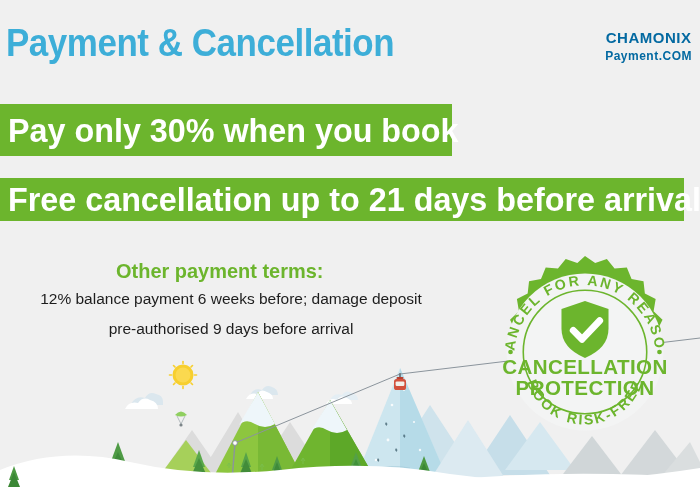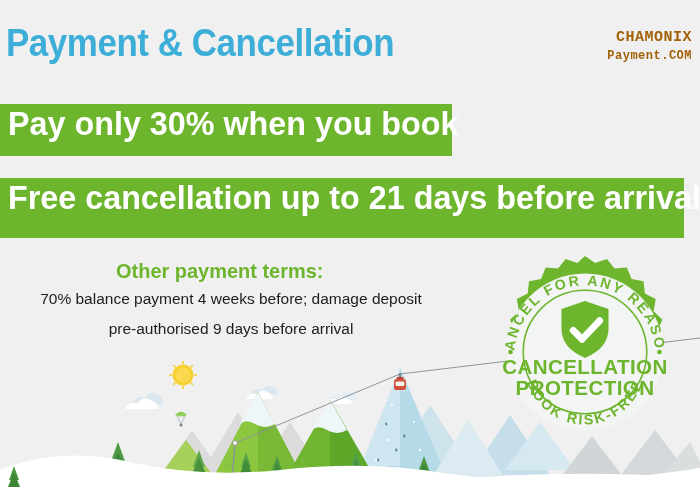--- a/index.html
+++ b/index.html
@@ -47,23 +47,23 @@
     transform: scaleX(0.92);
     transform-origin: left center;
     white-space: nowrap;
   }
 
   #logo {
     position: absolute;
     right: 8px;
     top: 28px;
     z-index: 5;
-    text-align: right;
-    color: #a16207;
-    font-family: Liberation Mono, monospace;
+    text-align: center;
+    color: #0369a1;
+    font-family: Liberation Sans, sans-serif;
     font-weight: bold;
     line-height: 19px;
     white-space: nowrap;
   }
   #logo .logo-line {
     display: block;
     font-size: 15px;
     letter-spacing: 0.5px;
   }
   #logo .sm { font-size: 12px; }
@@ -71,35 +71,36 @@
   
   .banner {
     position: absolute;
     z-index: 5;
     background: #6cb52d;
     color: #ffffff;
     font-family: "Liberation Sans Narrow", "Liberation Sans", sans-serif;
     font-weight: bold;
     white-space: nowrap;
     display: flex;
+    align-items: center;
     box-sizing: border-box;
   }
   #banner-1 {
     left: 0;
     top: 104px;
     width: 452px;
     height: 52px;
     font-size: 34px;
     padding-left: 8px;
   }
   #banner-2 {
     left: 0;
     top: 178px;
     width: 684px;
-    height: 60px;
+    height: 43px;
     font-size: 34px;
     padding-left: 8px;
   }
   .banner span {
     display: inline-block;
     transform: scaleX(0.95);
     transform-origin: left center;
   }
 
   
@@ -328,21 +329,21 @@
 
   <div class="banner" id="banner-1">
     <span>Pay only 30% when you book</span>
   </div>
   <div class="banner" id="banner-2">
     <span>Free cancellation up to 21 days before arrival</span>
   </div>
 
   <div id="terms">
     <div id="terms-heading">Other payment terms:</div>
-    <div class="terms-line">70% balance payment 4 weeks before; damage deposit</div>
+    <div class="terms-line">12% balance payment 6 weeks before; damage deposit</div>
     <div class="terms-line">pre-authorised 9 days before arrival</div>
   </div>
 
   <svg id="badge" viewBox="0 0 200 200" xmlns="http://www.w3.org/2000/svg">
     <defs>
       <path id="arcTop" d="M 28,104 A 72,72 0 0 1 172,104"></path>
       <path id="arcBottom" d="M 38,112 A 62,62 0 0 0 162,112"></path>
     </defs>
 
     <g>

